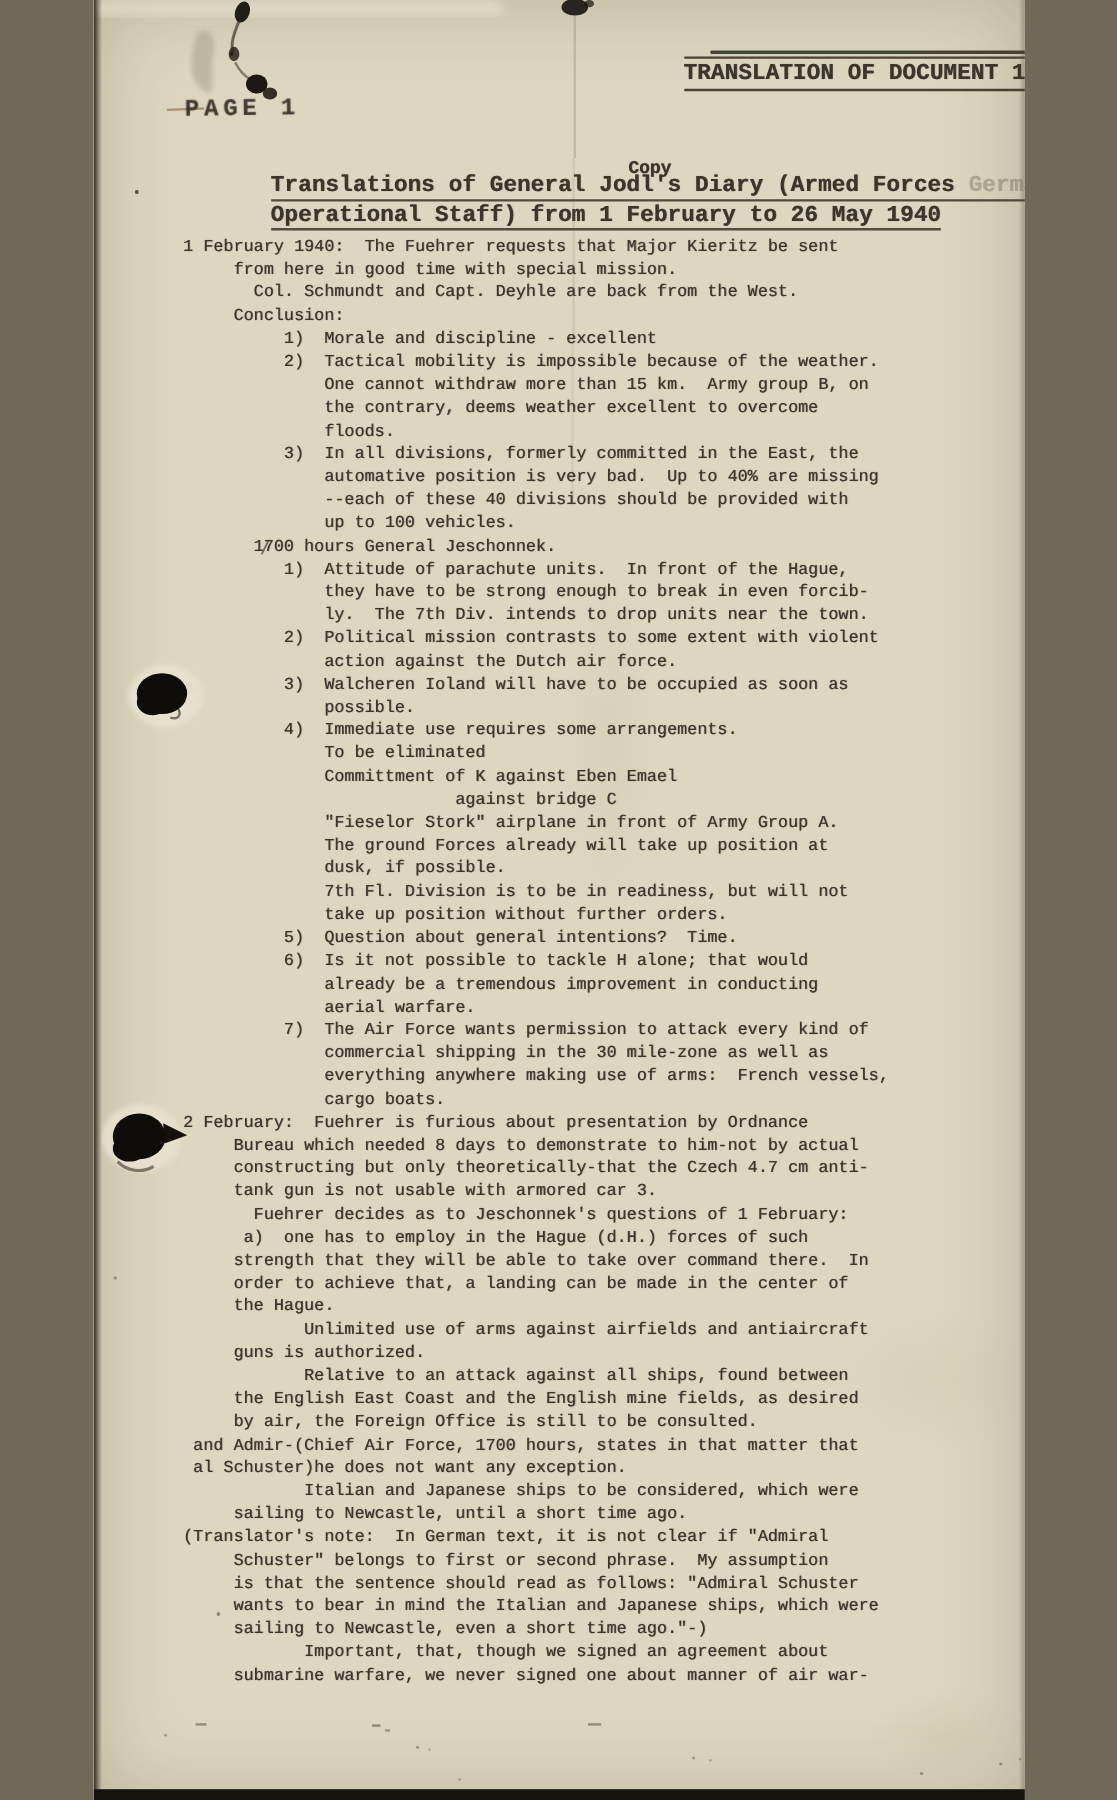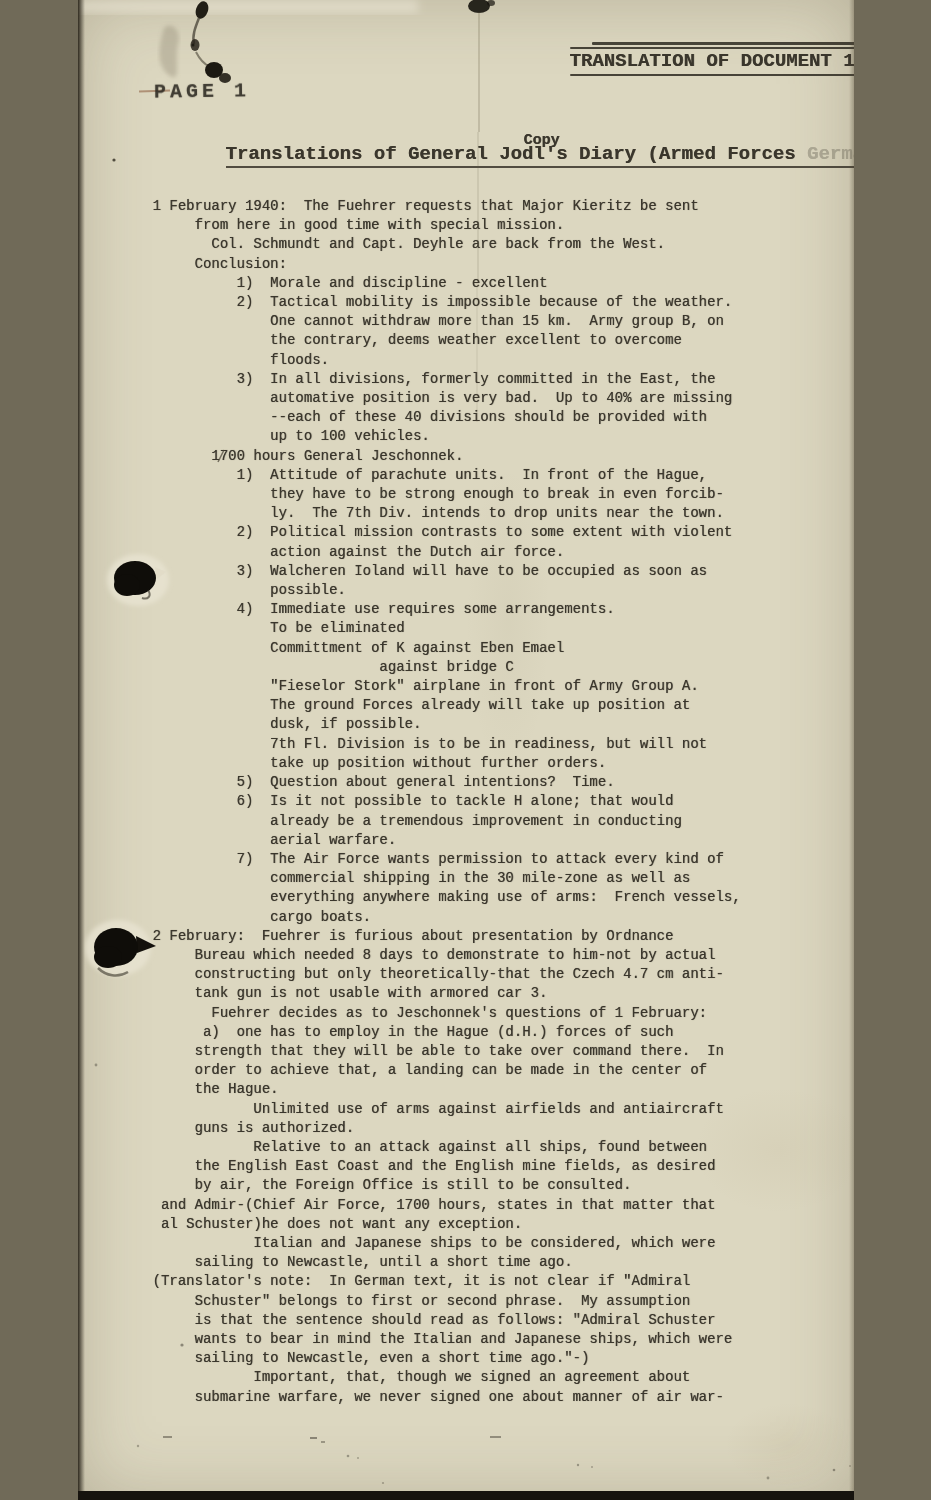--- a/index.html
+++ b/index.html
@@ -86,20 +86,23 @@
     <div class="hdr-rule r2"></div>
     <div>TRANSLATION OF DOCUMENT 1809-PS</div>
     <div class="hdr-rule r3"></div>
   </div>
 
   <div class="copy">Copy</div>
 
   <div class="title">
     <div>
       <span class="title-line"><span>Translations of General Jodl's Diary (Armed Forces </span><span class="ghost">German</span></span>
+    </div>
+    <div>
+      <span class="title-line second">Operational Staff) from 1 February to 26 May 1940</span>
     </div>
   </div>
 
   <pre class="body-text">1 February 1940:  The Fuehrer requests that Major Kieritz be sent
      from here in good time with special mission.
        Col. Schmundt and Capt. Deyhle are back from the West.
      Conclusion:
           1)  Morale and discipline - excellent
           2)  Tactical mobility is impossible because of the weather.
               One cannot withdraw more than 15 km.  Army group B, on

